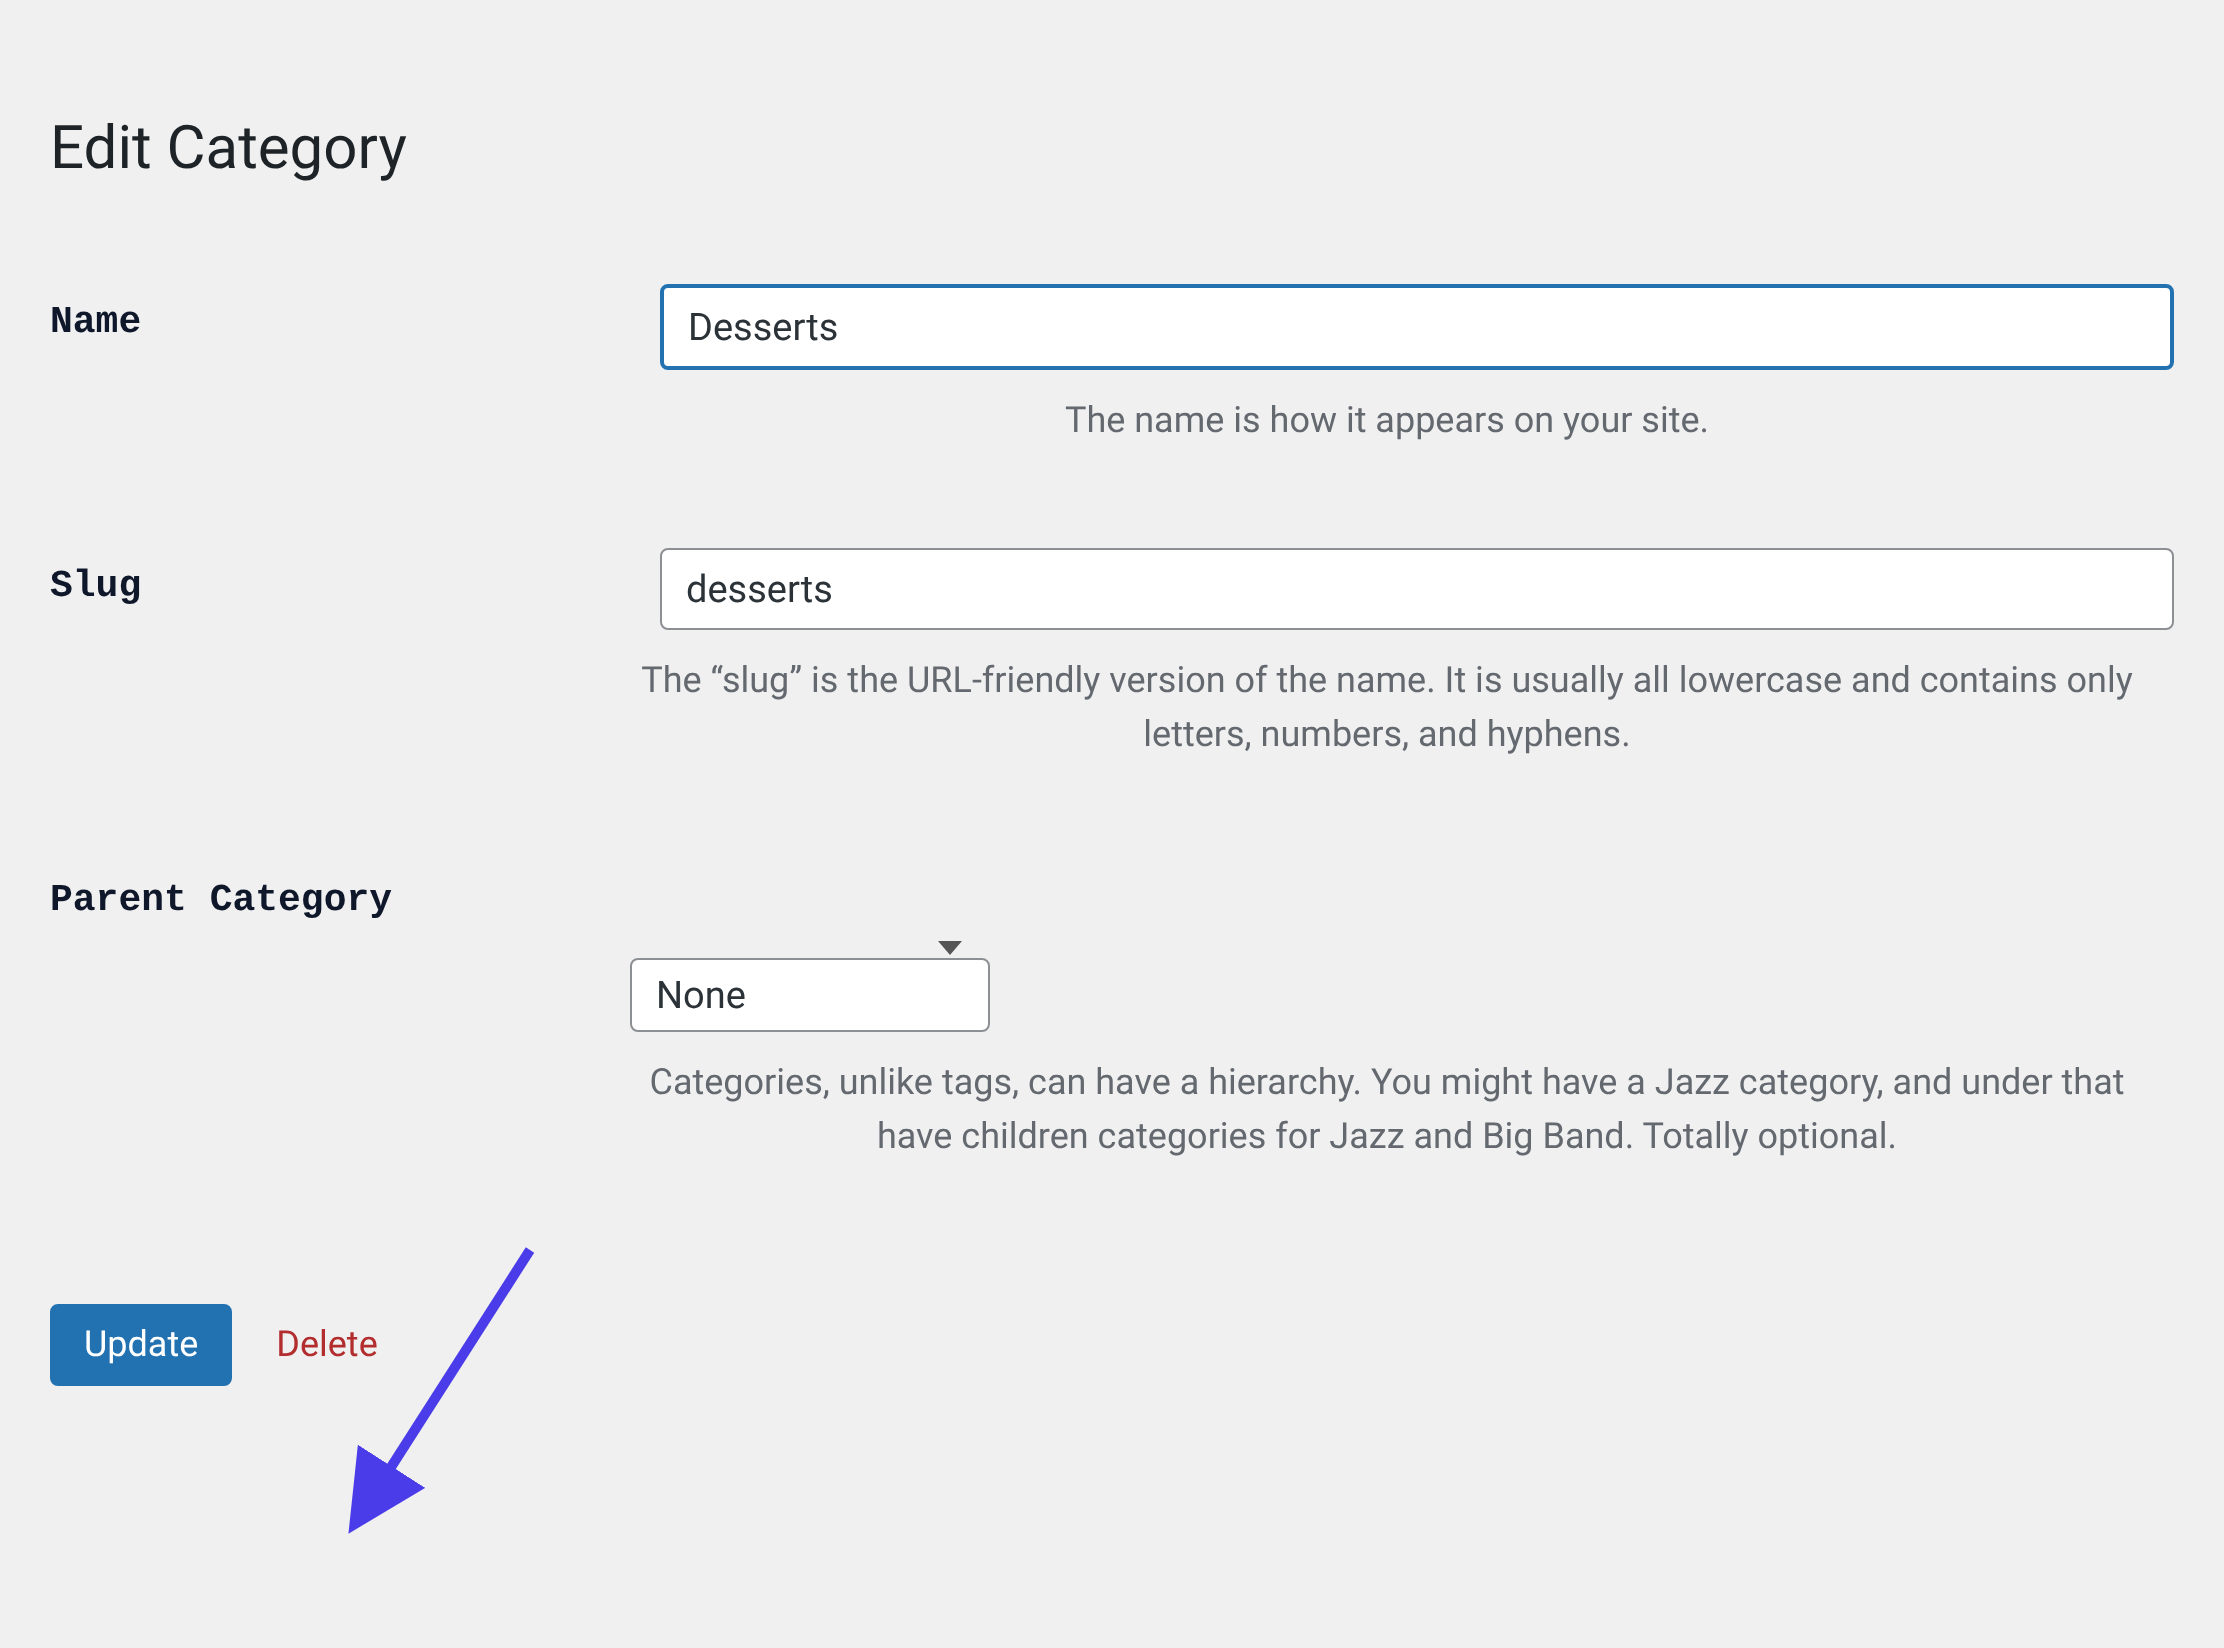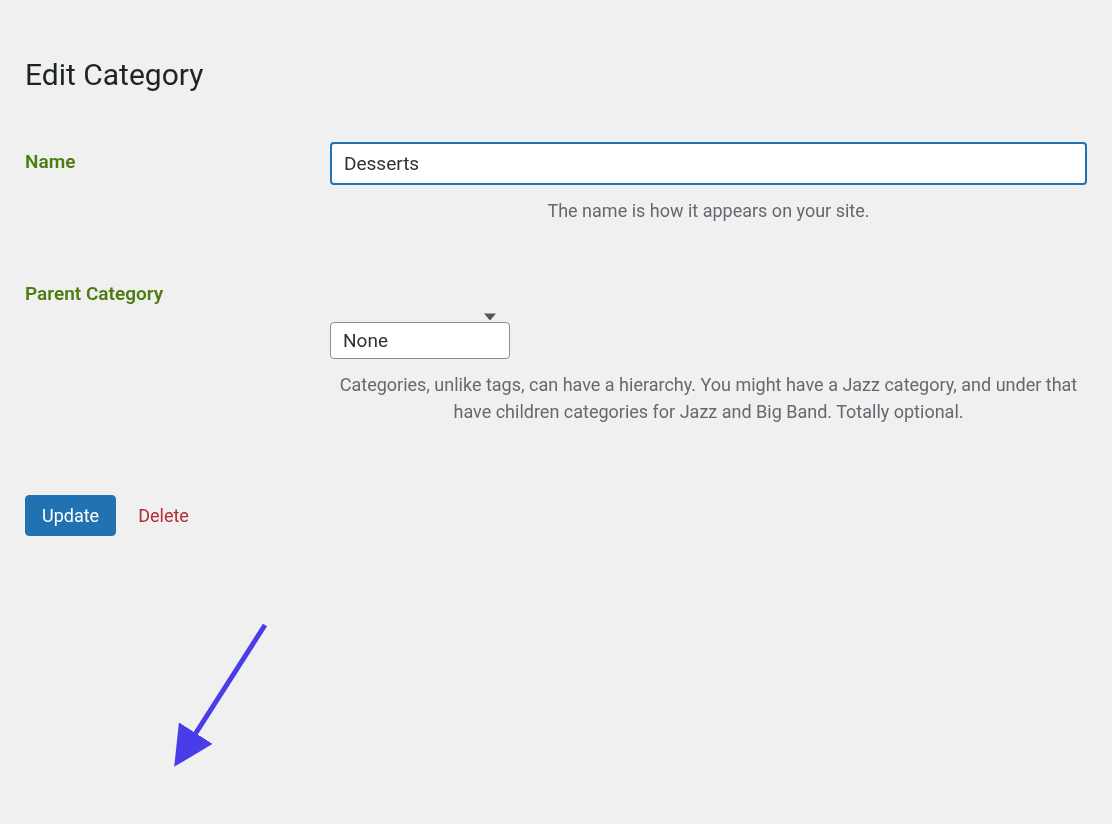--- a/index.html
+++ b/index.html
@@ -29,31 +29,33 @@
       padding-top: 8px;
       padding-bottom: 50px;
     }
     .form-table td.right {
       vertical-align: top;
       padding-bottom: 50px;
     }
     .field-label {
       font-size: 19px;
       font-weight: 600;
-      color: #4d7c0f;
+      color: #0f172a;
+      font-family: Liberation Mono, monospace;
     }
     .text-input {
       width: 757px;
       font-size: 19px;
       padding: 8px 12px;
       border: 1px solid #8c8f94;
       border-radius: 4px;
       background: #fff;
       color: #2c3338;
       font-family: inherit;
+      margin-left: 15px;
     }
     .text-input.focused {
       border: 2px solid #2271b1;
       outline: none;
     }
     .select-input {
       width: 180px;
       font-size: 19px;
       padding: 6px 36px 6px 12px;
       border: 1px solid #8c8f94;
@@ -143,20 +145,29 @@
     <td class="left">
       <label class="field-label">Name</label>
     </td>
     <td class="right">
       <input type="text" class="text-input focused" value="Desserts" style="">
       <p class="help-text">The name is how it appears on your site.</p>
     </td>
   </tr>
   <tr>
     <td class="left">
+      <label class="field-label">Slug</label>
+    </td>
+    <td class="right">
+      <input type="text" class="text-input" value="desserts" style="">
+      <p class="help-text">The “slug” is the URL-friendly version of the name. It is usually all lowercase and contains only letters, numbers, and hyphens.</p>
+    </td>
+  </tr>
+  <tr>
+    <td class="left">
       <label class="field-label">Parent Category</label>
     </td>
     <td class="right">
       <div class="select-wrap">
         <select class="select-input">
           <option>None</option>
         </select>
       </div>
       <p class="help-text">Categories, unlike tags, can have a hierarchy. You might have a Jazz category, and under that have children categories for Jazz and Big Band. Totally optional.</p>
     </td>

